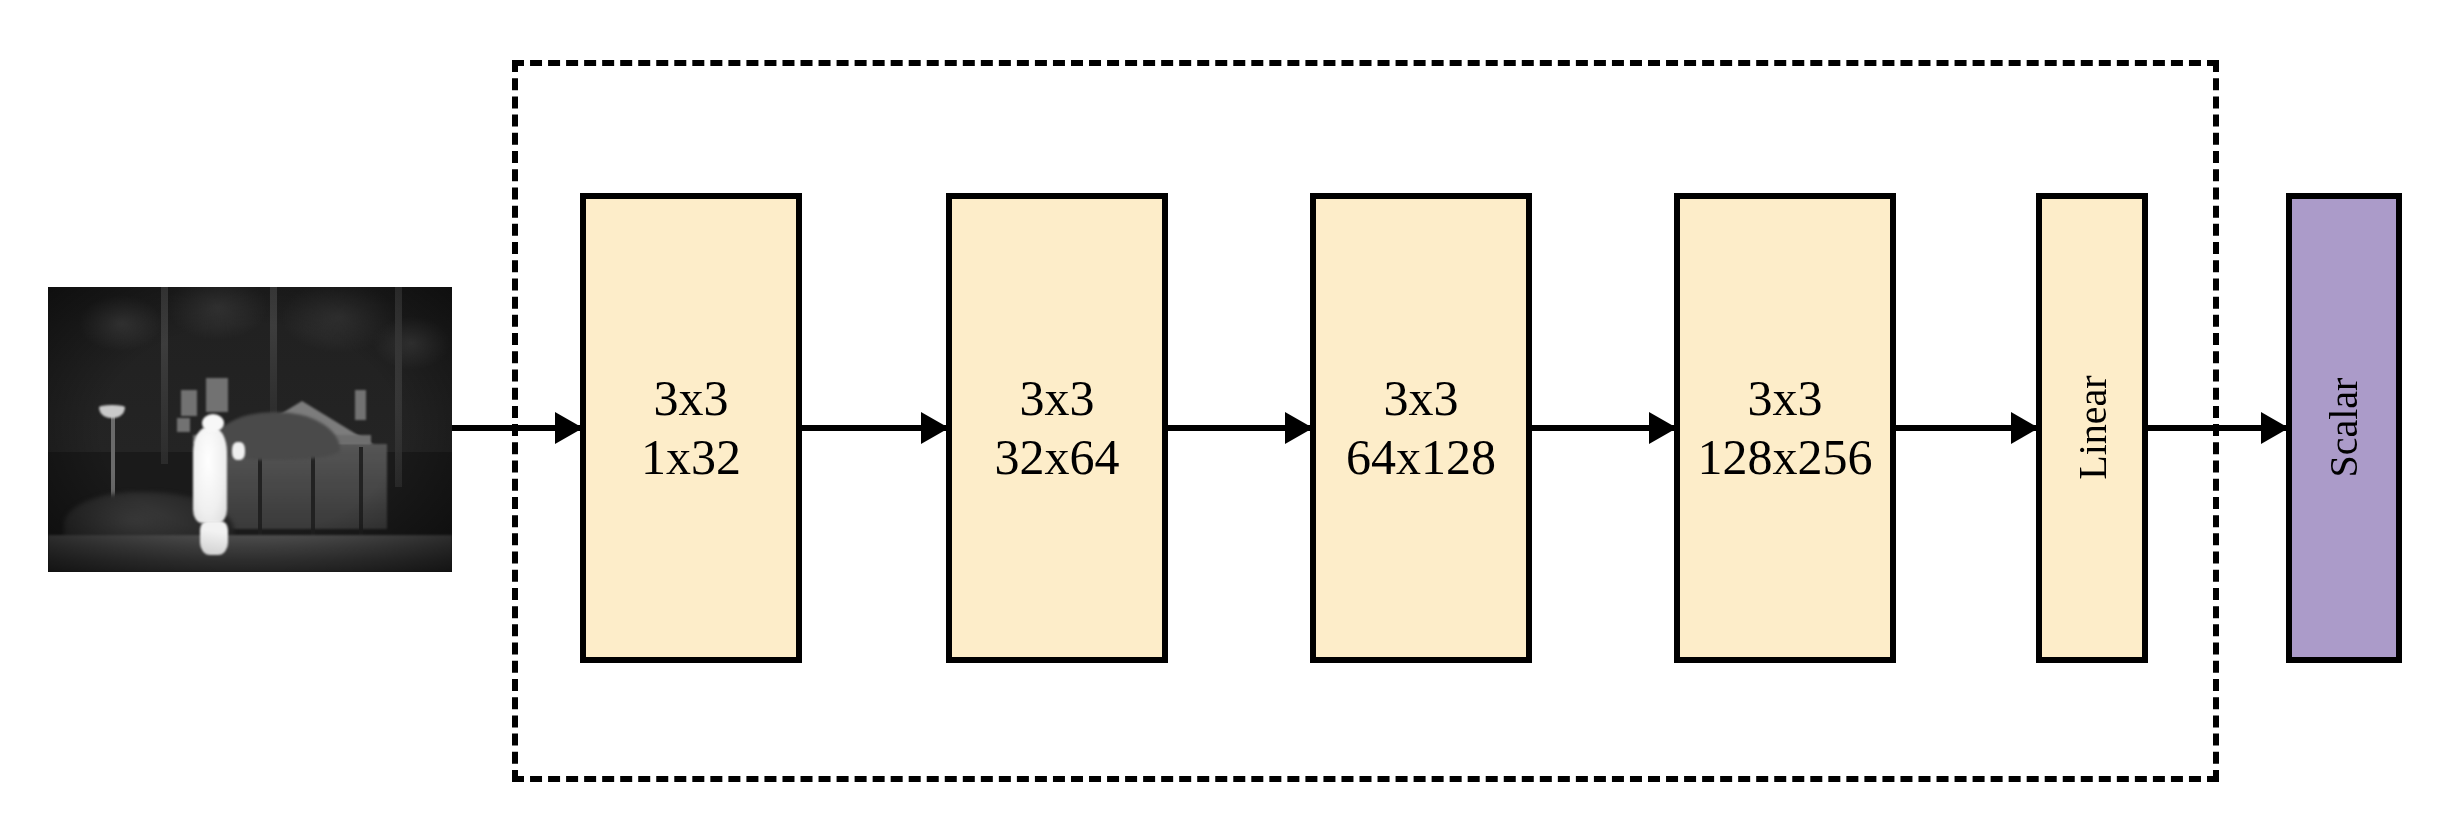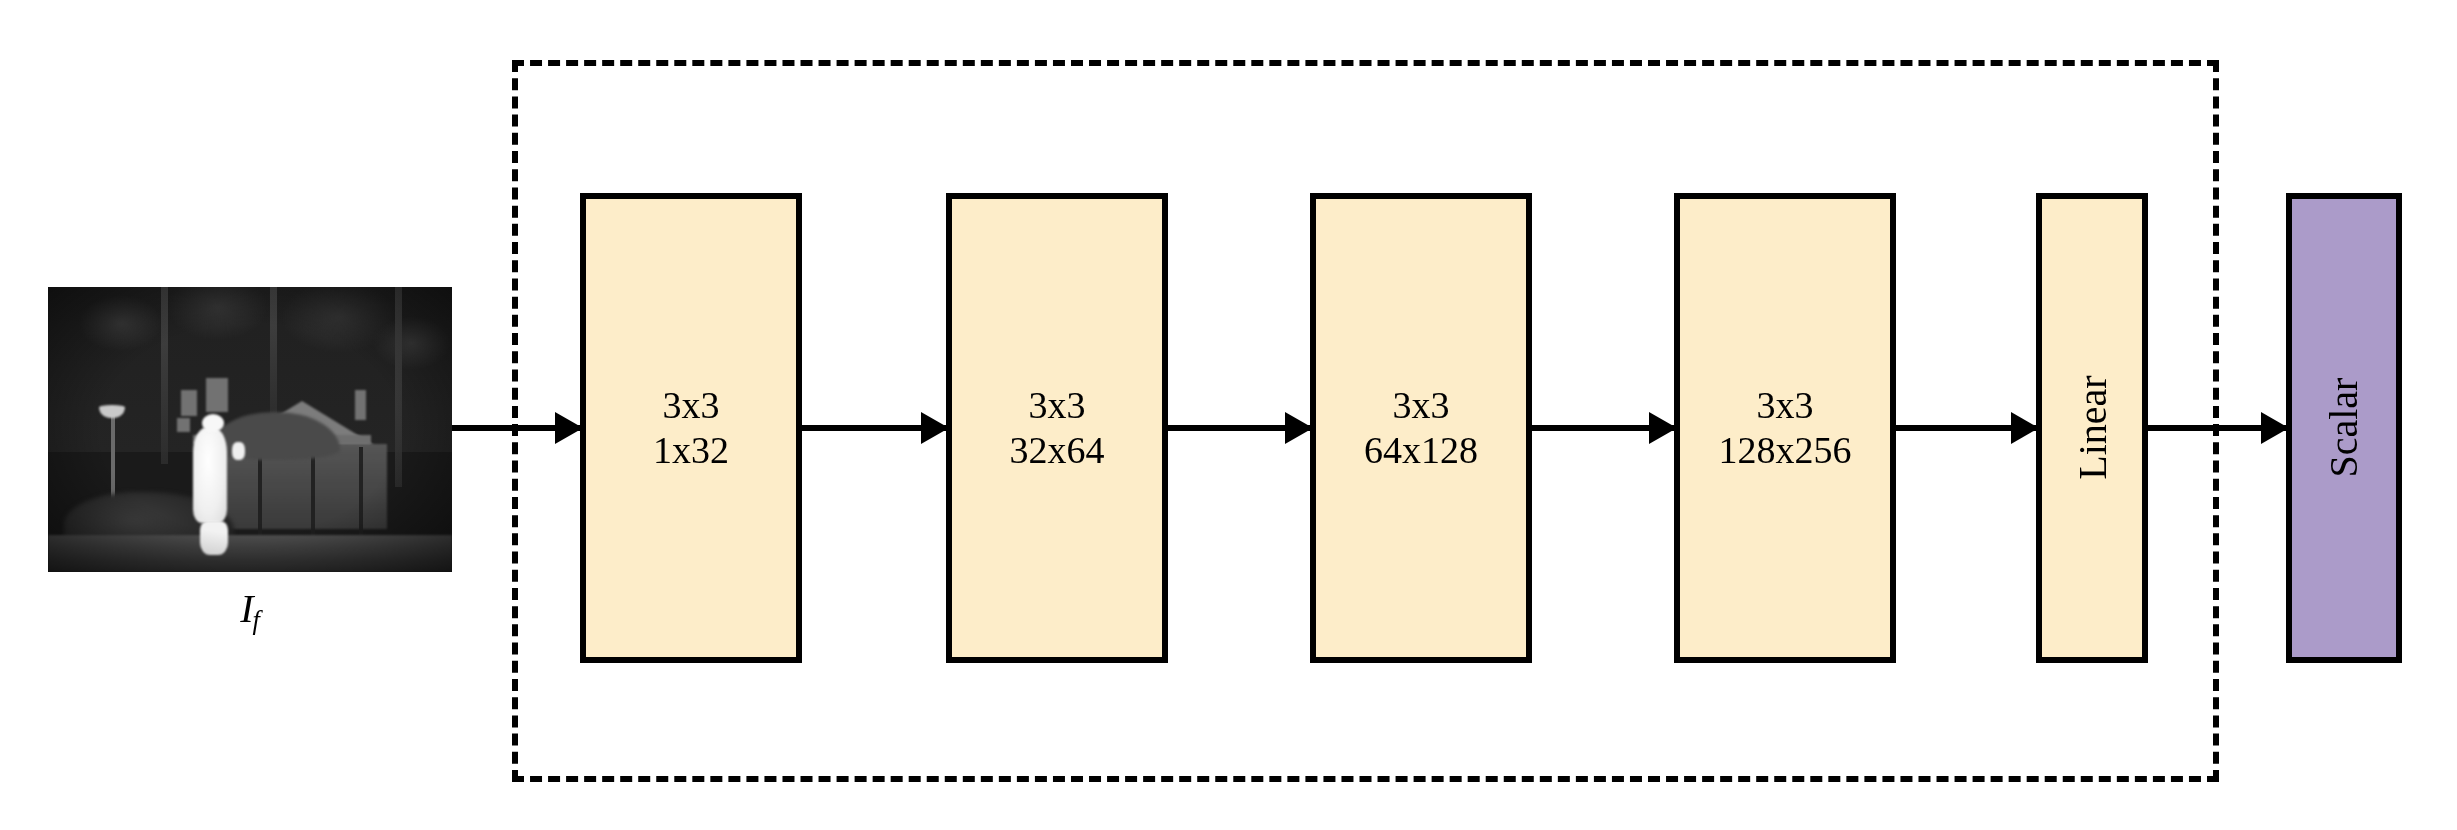--- a/index.html
+++ b/index.html
@@ -222,21 +222,21 @@
     box-sizing: border-box;
     border: 6px solid #000000;
     background: #fdedc9;
     display: flex;
     align-items: center;
     justify-content: center;
     color: #000;
   }
   .block.conv { width: 222px; }
   .block-text {
-    font-size: 38px;
+    font-size: 50px;
     line-height: 1.18;
     text-align: center;
     white-space: pre-line;
   }
   .block.vertical {
     width: 112px;
   }
   .block.vertical .block-text {
     transform: rotate(-90deg);
     white-space: nowrap;
@@ -308,23 +308,20 @@
       <div class="t-bush"></div>
       <div class="t-ground"></div>
       <div class="t-person-body"></div>
       <div class="t-person-head"></div>
       <div class="t-person-arm"></div>
       <div class="t-person-leg"></div>
       <div class="t-vignette"></div>
     </div>
   </div>
 
-  <div class="thermal-caption">
-    <span class="math-i">I</span><span class="math-sub">f</span>
-  </div>
 
   <div class="arrow a0"></div>
 
   <div class="block conv b1">
     <div class="block-text">3x3
 1x32</div>
   </div>
 
   <div class="arrow a1"></div>
 

